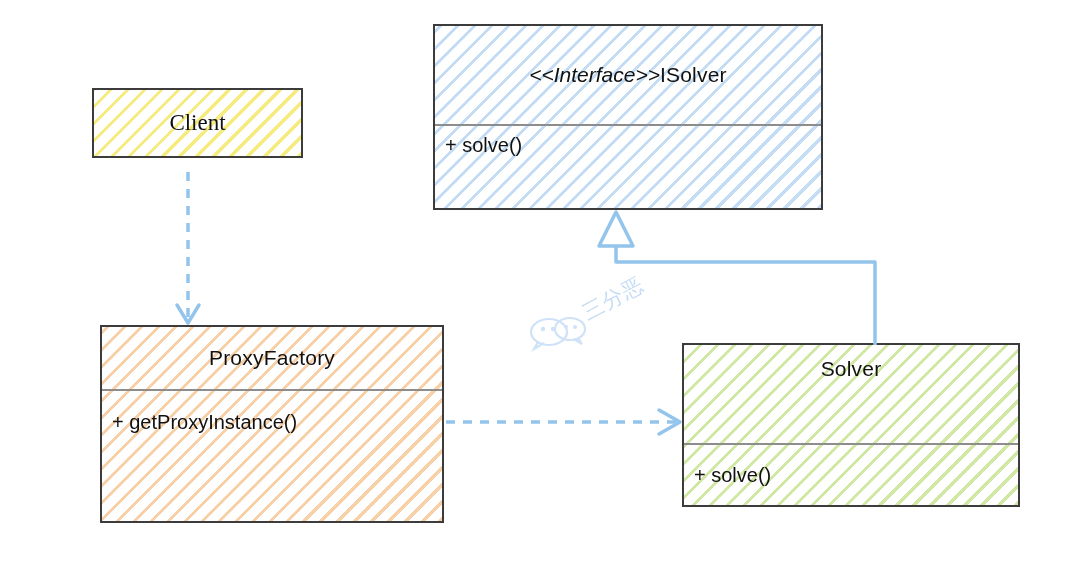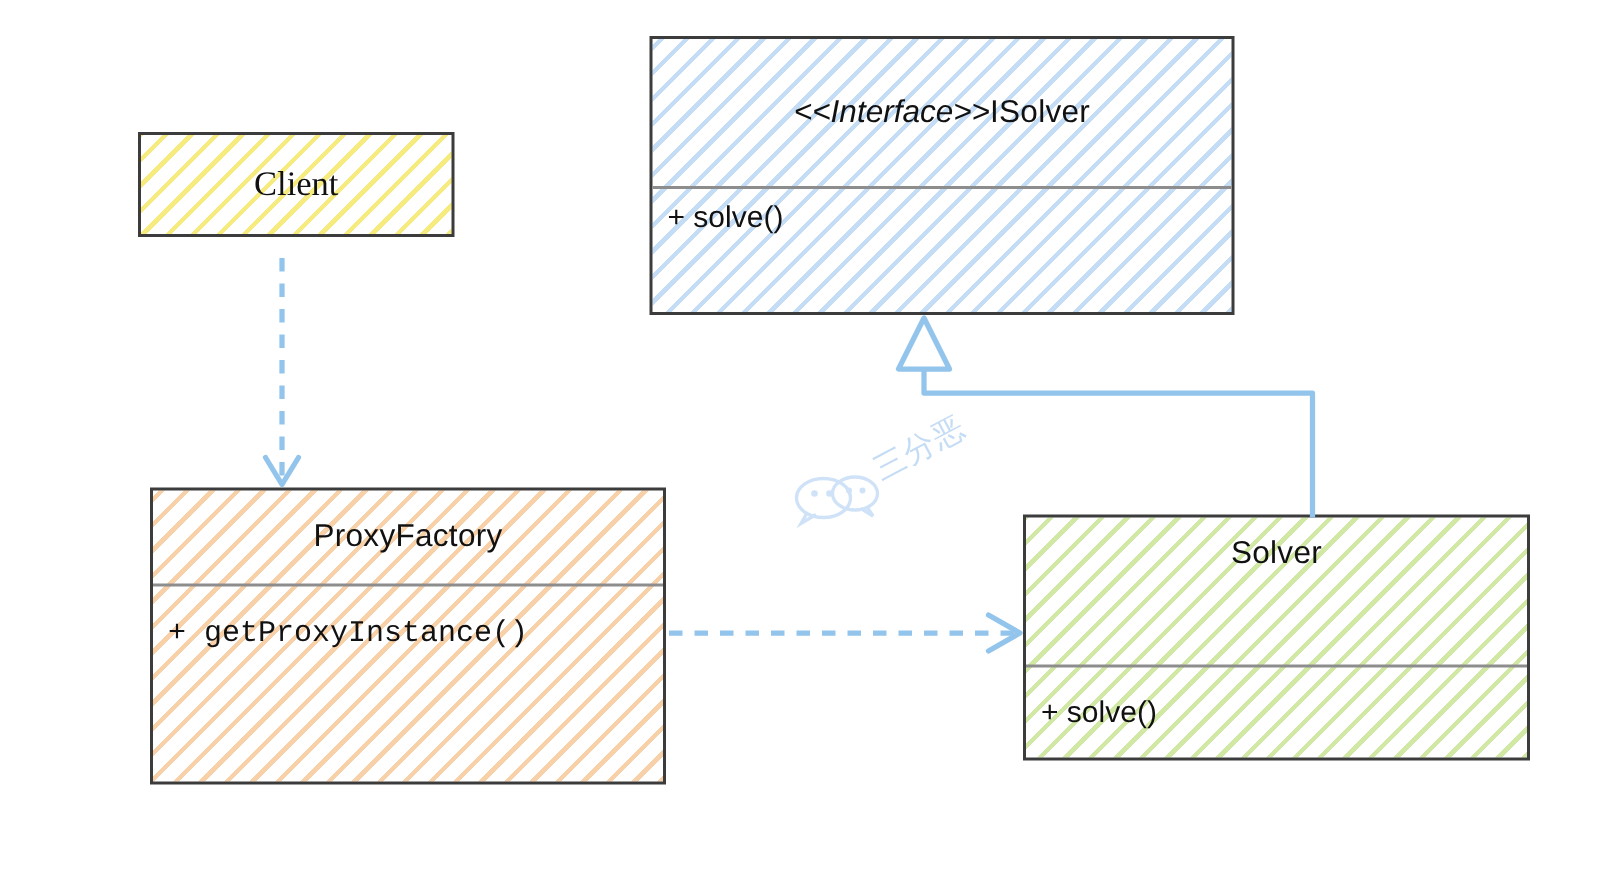--- a/index.html
+++ b/index.html
@@ -145,21 +145,21 @@
   <div class="uml-box hatch-yellow" id="box-client" style="left:92px; top:88px; width:211px; height:70px;">
     <div class="uml-compartment cmp-title" style="height:100%;">
       <div class="client-name">Client</div>
     </div>
   </div>
 
   <div class="uml-box hatch-orange" id="box-proxyfactory" style="left:100px; top:325px; width:344px; height:198px;">
     <div class="uml-compartment cmp-title" style="height:62px;">
       <div class="class-name">ProxyFactory</div>
     </div>
-    <div class="uml-compartment cmp-member" style="height:64px;font-family:Liberation Mono, monospace;">
+    <div class="uml-compartment cmp-member" style="height:64px;">
       <span class="member-text">+ getProxyInstance()</span>
     </div>
   </div>
 
   <div class="uml-box hatch-green" id="box-solver" style="left:682px; top:343px; width:338px; height:164px;">
     <div class="uml-compartment cmp-title" style="height:98px; align-items:flex-start; padding-top:12px;">
       <div class="class-name" style="width:100%;">Solver</div>
     </div>
     <div class="uml-compartment cmp-member" style="height:62px;">
       <span class="member-text">+ solve()</span>

